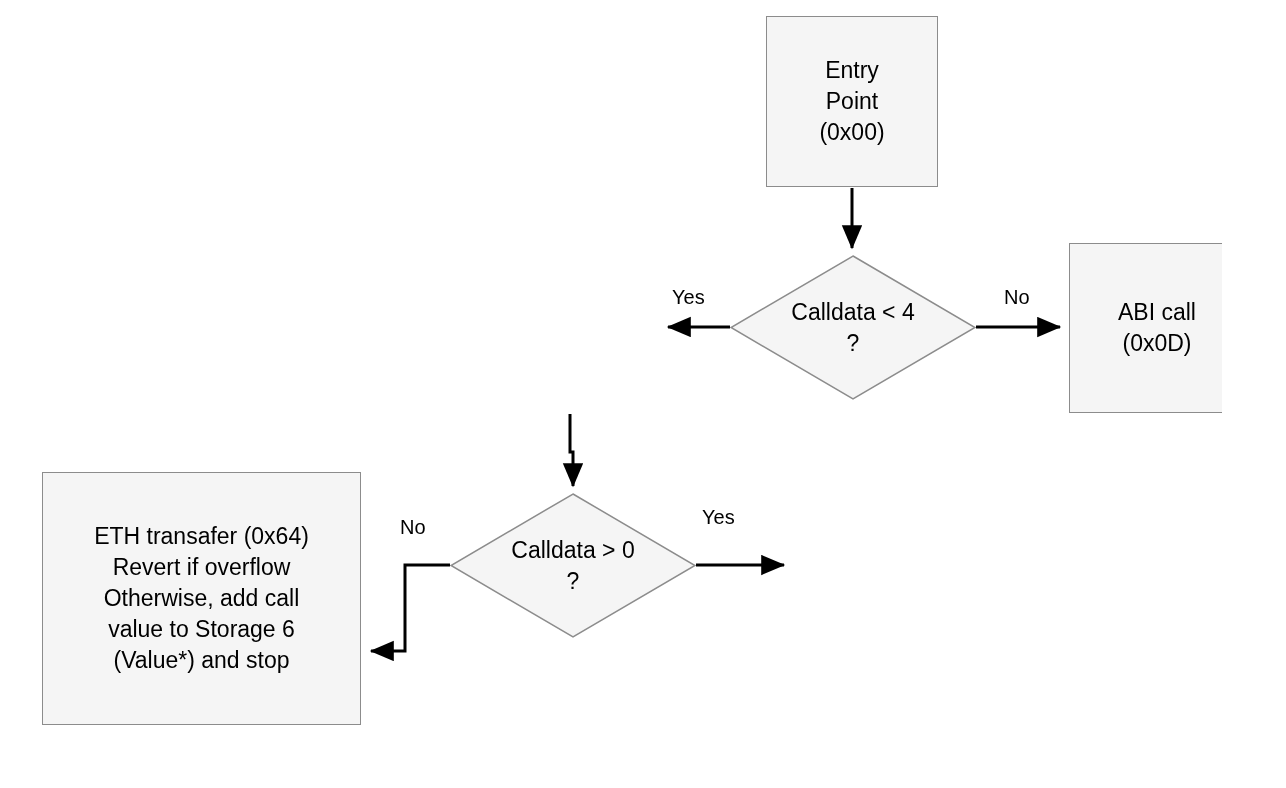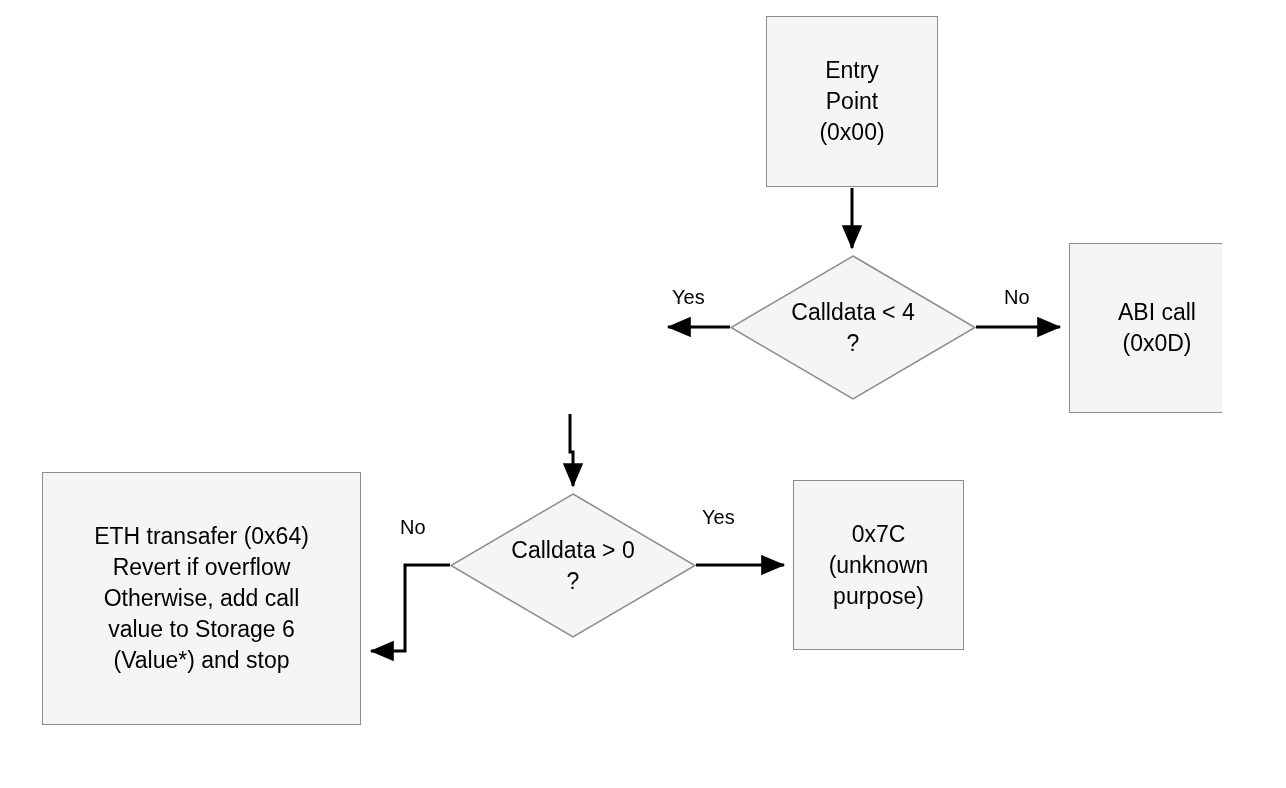--- a/index.html
+++ b/index.html
@@ -133,25 +133,20 @@
   </div>
 
   <div class="node decision" id="node-calldata-gt-0" style="left:450px; top:493px; width:246px; height:145px;">
     <svg class="decision-shape" viewBox="0 0 246 145" preserveAspectRatio="none">
       <polygon points="123,1 245,72.5 123,144 1,72.5" fill="#f5f5f5" stroke="#8c8c8c" stroke-width="1.5" vector-effect="non-scaling-stroke"></polygon>
     </svg>
     <span class="label">Calldata &gt; 0
 ?</span>
   </div>
 
-  <div class="node process" id="node-unknown-purpose" style="left:793px; top:480px; width:171px; height:170px;">
-    <span>0x7C
-(unknown
-purpose)</span>
-  </div>
 
   <div class="node process" id="node-eth-transfer" style="left:42px; top:472px; width:319px; height:253px;">
     <span>ETH transafer (0x64)
 Revert if overflow
 Otherwise, add call
 value to Storage 6
 (Value*) and stop</span>
   </div>
 
   <div class="edge-label" style="left:672px; top:284px;">Yes</div>

